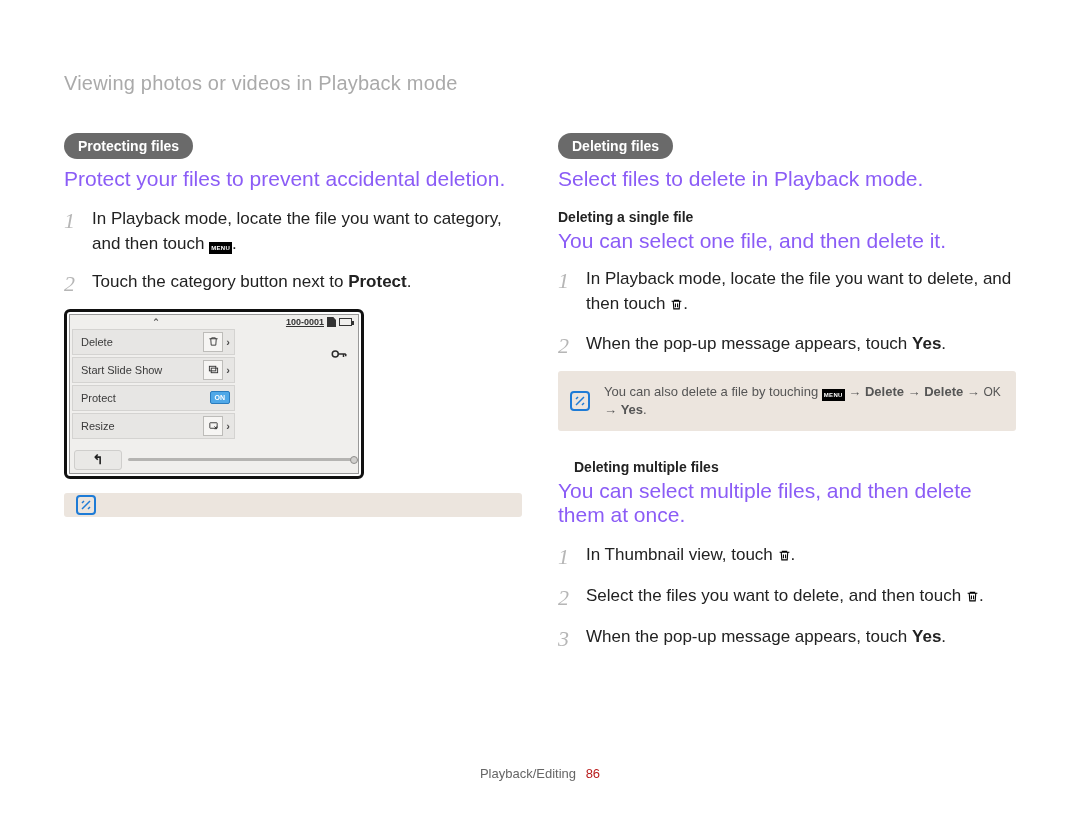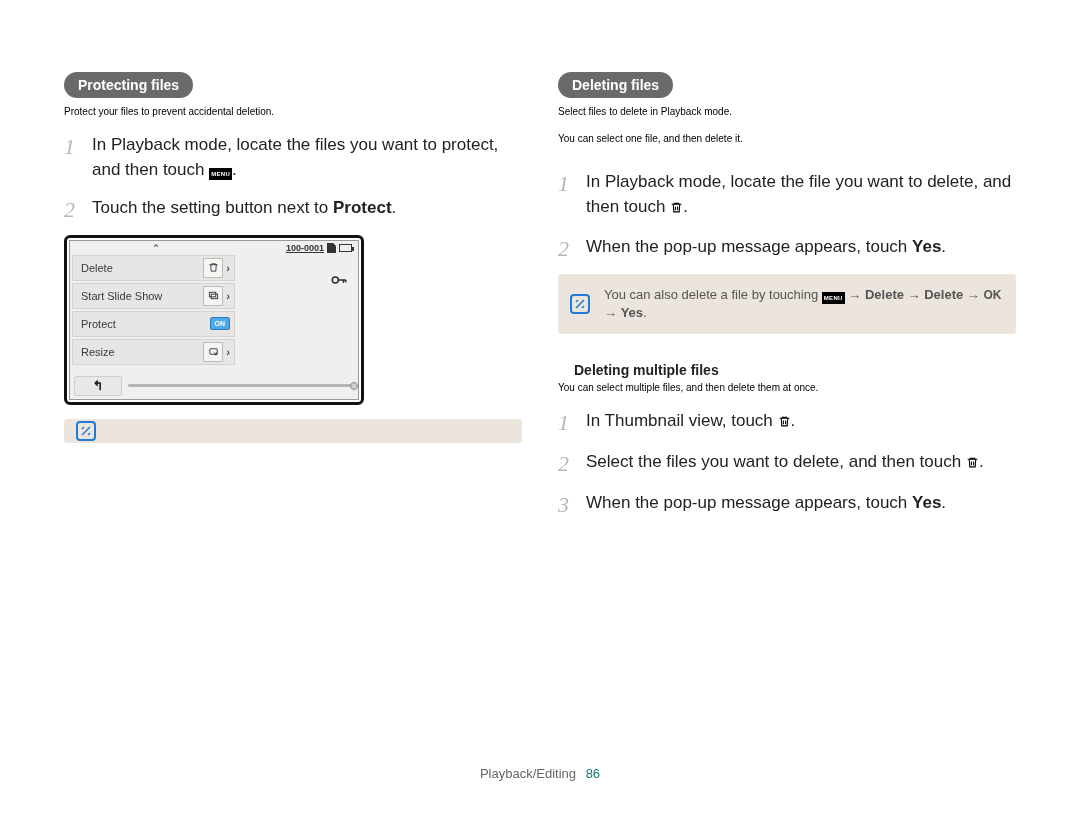--- a/index.html
+++ b/index.html
@@ -36,22 +36,22 @@
     display: inline-block;
     background: #6a6a6a;
     color: #ffffff;
     font-size: 14px;
     font-weight: bold;
     padding: 5px 14px;
     border-radius: 14px;
     margin-bottom: 8px;
   }
   .lead {
-    font-size: 10px;
-    color: #000000;
+    font-size: 21px;
+    color: #8b5cf6;
     margin-bottom: 16px;
   }
   .subhead {
     font-size: 14px;
     font-weight: bold;
     margin: 18px 0 4px 0;
   }
   ol.steps {
     list-style: none;
     padding: 0;
@@ -87,21 +87,21 @@
     font-weight: bold;
     height: 12px;
     min-width: 18px;
     padding: 0 2px;
     vertical-align: -1px;
     letter-spacing: 0.3px;
   }
   .ok-label {
     display: inline-block;
     font-family: Arial, sans-serif;
-    font-weight: bold;
+    font-weight: normal;
     font-size: 12px;
     vertical-align: 0;
   }
   .icon-inline {
     display: inline-block;
     vertical-align: -2px;
   }
   .note {
     background: #ece5de;
     border-radius: 3px;
@@ -257,40 +257,41 @@
 
   .footer {
     position: absolute;
     bottom: 34px;
     left: 0;
     width: 100%;
     text-align: center;
     font-size: 13px;
     color: #666;
   }
-  .footer .pn { color:#0f766e; margin-left:6px; }
+  .footer .pn { color:#b91c1c; margin-left:6px; }
 </style>
 </head>
 <body>
 
 <div class="page">
+  <div class="crumb">Viewing photos or videos in Playback mode</div>
 
   <div class="cols">
 
     <div class="col">
       <div class="pill">Protecting files</div>
       <div class="lead">Protect your files to prevent accidental deletion.</div>
 
       <ol class="steps">
         <li>
-          <span>In Playback mode, locate the files you want to protect, and then touch </span>
+          <span>In Playback mode, locate the file you want to category, and then touch </span>
           <span class="menu-chip">MENU</span><span>.</span>
         </li>
         <li>
-          <span>Touch the setting button next to </span><span class="bold">Protect</span><span>.</span>
+          <span>Touch the category button next to </span><span class="bold">Protect</span><span>.</span>
         </li>
       </ol>
 
       
       <div class="device">
         <div class="device-outer">
           <div class="device-inner">
             <div class="device-top">
               <span style="font-weight:bold;color:#555;width:160px;text-align:center;">⌃</span>
               <span class="device-top-right">
@@ -370,21 +371,22 @@
               <path d="M4 20L20 4M8 4l-4 4M20 16l-4 4"></path>
             </svg>
         </span>
       </div>
     </div>
 
     <div class="col">
       <div class="pill">Deleting files</div>
       <div class="lead">Select files to delete in Playback mode.</div>
 
-      <div class="lead" style="margin-bottom:26px;">You can select one file, and then delete it.</div>
+      <div class="subhead">Deleting a single file</div>
+      <div class="lead" style="margin-bottom:14px;">You can select one file, and then delete it.</div>
 
       <ol class="steps">
         <li>
           <span>In Playback mode, locate the file you want to delete, and then touch </span>
           <span class="icon-inline">
             <svg width="13" height="13" viewBox="0 0 24 24" fill="none" stroke="#000" stroke-width="2">
                 <path d="M3 6h18M8 6V4h8v2M6 6l1 14h10l1-14M10 10v7M14 10v7"></path>
               </svg>
           </span><span>.</span>
         </li>

